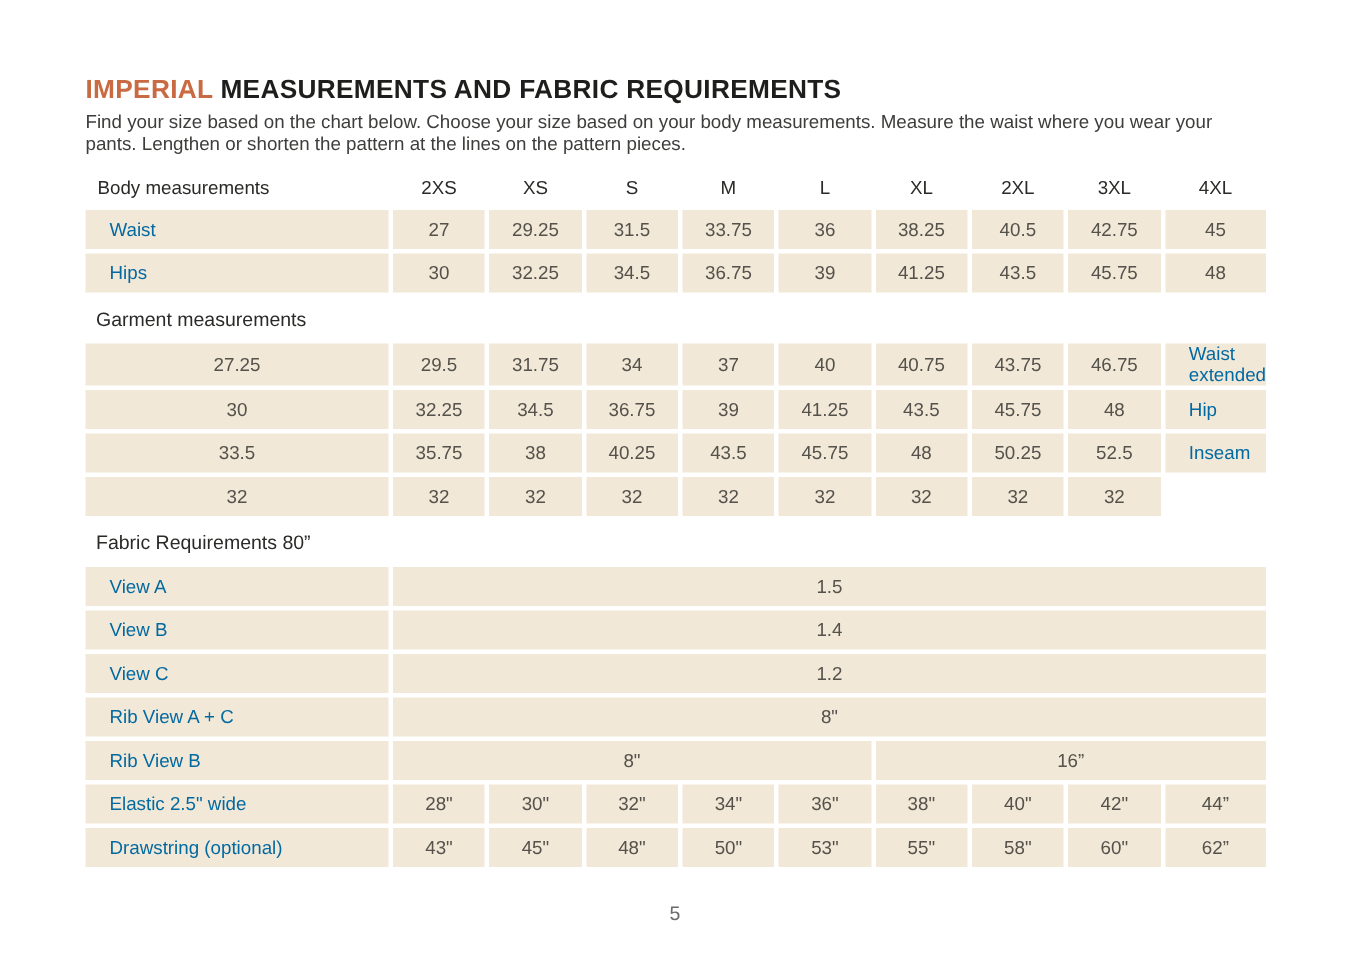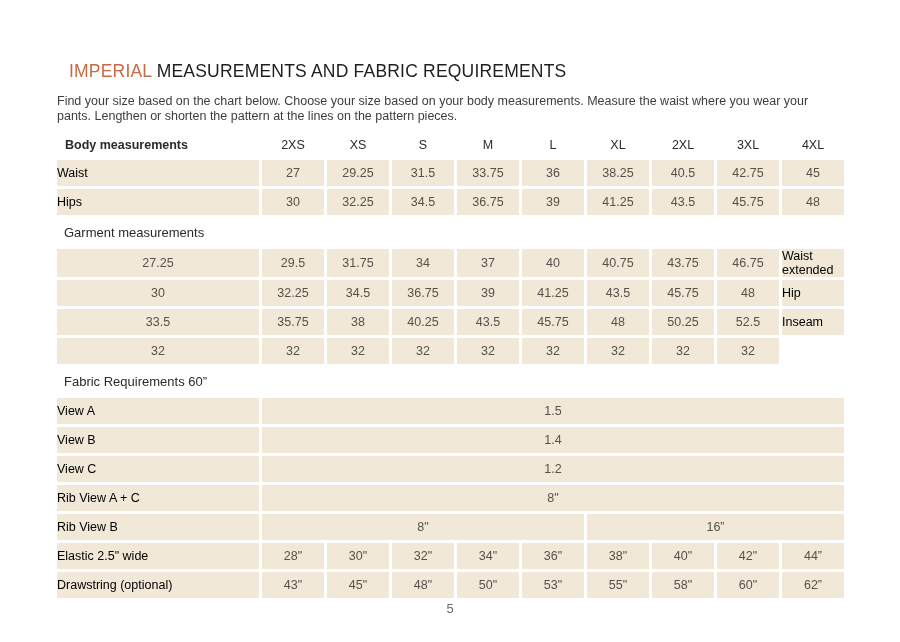--- a/index.html
+++ b/index.html
@@ -14,24 +14,24 @@
     font-family: "Liberation Sans", sans-serif;
     overflow: hidden;
   }
   .content {
     position: absolute;
     left: 57px;
     top: 48px;
     width: 787px;
   }
   h1.title {
-    margin: 12px;
+    margin: 0;
     font-size: 17.5px;
     line-height: 22px;
-    font-weight: normal;
+    font-weight: bold;
     letter-spacing: 0.2px;
     color: #1e1e1c;
   }
   h1.title .accent {
     color: #c96a42;
   }
   .subtitle {
     margin: 4px 0 0 0;
     font-size: 12.5px;
     line-height: 14.5px;
@@ -45,35 +45,34 @@
     width: 787px;
   }
   .cell {
     background: #f2e8d7;
     min-height: 26px;
     display: flex;
     align-items: center;
     font-size: 12.5px;
   }
   .label-cell {
-    padding-left: 0;
-    color: #000000;
+    padding-left: 16px;
+    color: #0369a1;
   }
   .value-cell {
     justify-content: center;
     color: #55524c;
   }
   .head-cell {
     background: none;
     min-height: 24px;
     color: #2a2a28;
   }
   .head-label {
     padding-left: 8px;
-    font-weight: bold;
   }
   .head-size {
     justify-content: center;
   }
   .section-cell {
     grid-column: 1 / -1;
     background: none;
     min-height: 28px;
     display: flex;
     align-items: center;
@@ -164,21 +163,21 @@
       <div class="cell label-cell">Inseam</div>
       <div class="cell value-cell">32</div>
       <div class="cell value-cell">32</div>
       <div class="cell value-cell">32</div>
       <div class="cell value-cell">32</div>
       <div class="cell value-cell">32</div>
       <div class="cell value-cell">32</div>
       <div class="cell value-cell">32</div>
       <div class="cell value-cell">32</div>
       <div class="cell value-cell">32</div>
-      <div class="section-cell">Fabric Requirements 60”</div>
+      <div class="section-cell">Fabric Requirements 80”</div>
       <div class="cell label-cell">View A</div>
       <div class="cell value-cell" style="grid-column: span 9;">1.5</div>
       <div class="cell label-cell">View B</div>
       <div class="cell value-cell" style="grid-column: span 9;">1.4</div>
       <div class="cell label-cell">View C</div>
       <div class="cell value-cell" style="grid-column: span 9;">1.2</div>
       <div class="cell label-cell">Rib View A + C</div>
       <div class="cell value-cell" style="grid-column: span 9;">8"</div>
       <div class="cell label-cell">Rib View B</div>
       <div class="cell value-cell" style="grid-column: span 5;">8"</div>

